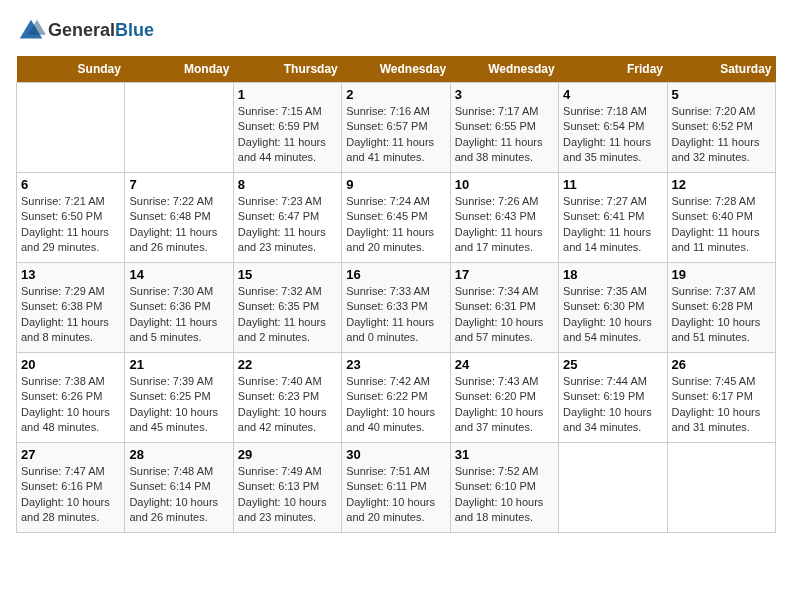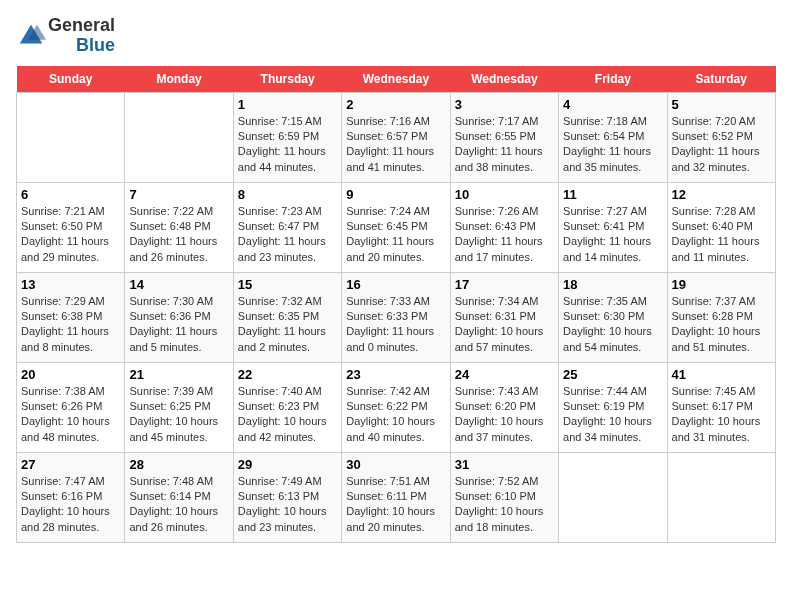--- a/index.html
+++ b/index.html
@@ -15,21 +15,21 @@
       justify-content: space-between;
       align-items: flex-start;
       margin-bottom: 10px;
     }
     .logo {
       display: flex;
       align-items: center;
     }
     .logo-text {
       display: flex;
-      flex-direction: column;
+      flex-direction: row;
       line-height: 1.1;
     }
     .logo-general {
       font-size: 18px;
       font-weight: bold;
       color: #333;
     }
     .logo-blue {
       font-size: 18px;
       font-weight: bold;
@@ -52,24 +52,24 @@
     .title-location {
       font-size: 16px;
       color: #555;
     }
     table {
       width: 100%;
       border-collapse: collapse;
       font-size: 11px;
     }
     thead th {
-      background-color: #ef4444;
+      background-color: #a16207;
       color: #fff;
       padding: 6px 4px;
-      text-align: center;
+      text-align: right;
       font-size: 12px;
       font-weight: bold;
     }
     tbody td {
       border: 1px solid #ccc;
       vertical-align: top;
       padding: 4px;
       width: 14.28%;
       min-height: 80px;
       height: 90px;
@@ -228,21 +228,21 @@
         </td>
         <td>
           <span class="day-number">24</span>
           <div class="day-info">Sunrise: 7:43 AM<br>Sunset: 6:20 PM<br>Daylight: 10 hours and 37 minutes.</div>
         </td>
         <td>
           <span class="day-number">25</span>
           <div class="day-info">Sunrise: 7:44 AM<br>Sunset: 6:19 PM<br>Daylight: 10 hours and 34 minutes.</div>
         </td>
         <td>
-          <span class="day-number">41</span>
+          <span class="day-number">26</span>
           <div class="day-info">Sunrise: 7:45 AM<br>Sunset: 6:17 PM<br>Daylight: 10 hours and 31 minutes.</div>
         </td>
       </tr>
       <tr>
         <td>
           <span class="day-number">27</span>
           <div class="day-info">Sunrise: 7:47 AM<br>Sunset: 6:16 PM<br>Daylight: 10 hours and 28 minutes.</div>
         </td>
         <td>
           <span class="day-number">28</span>

